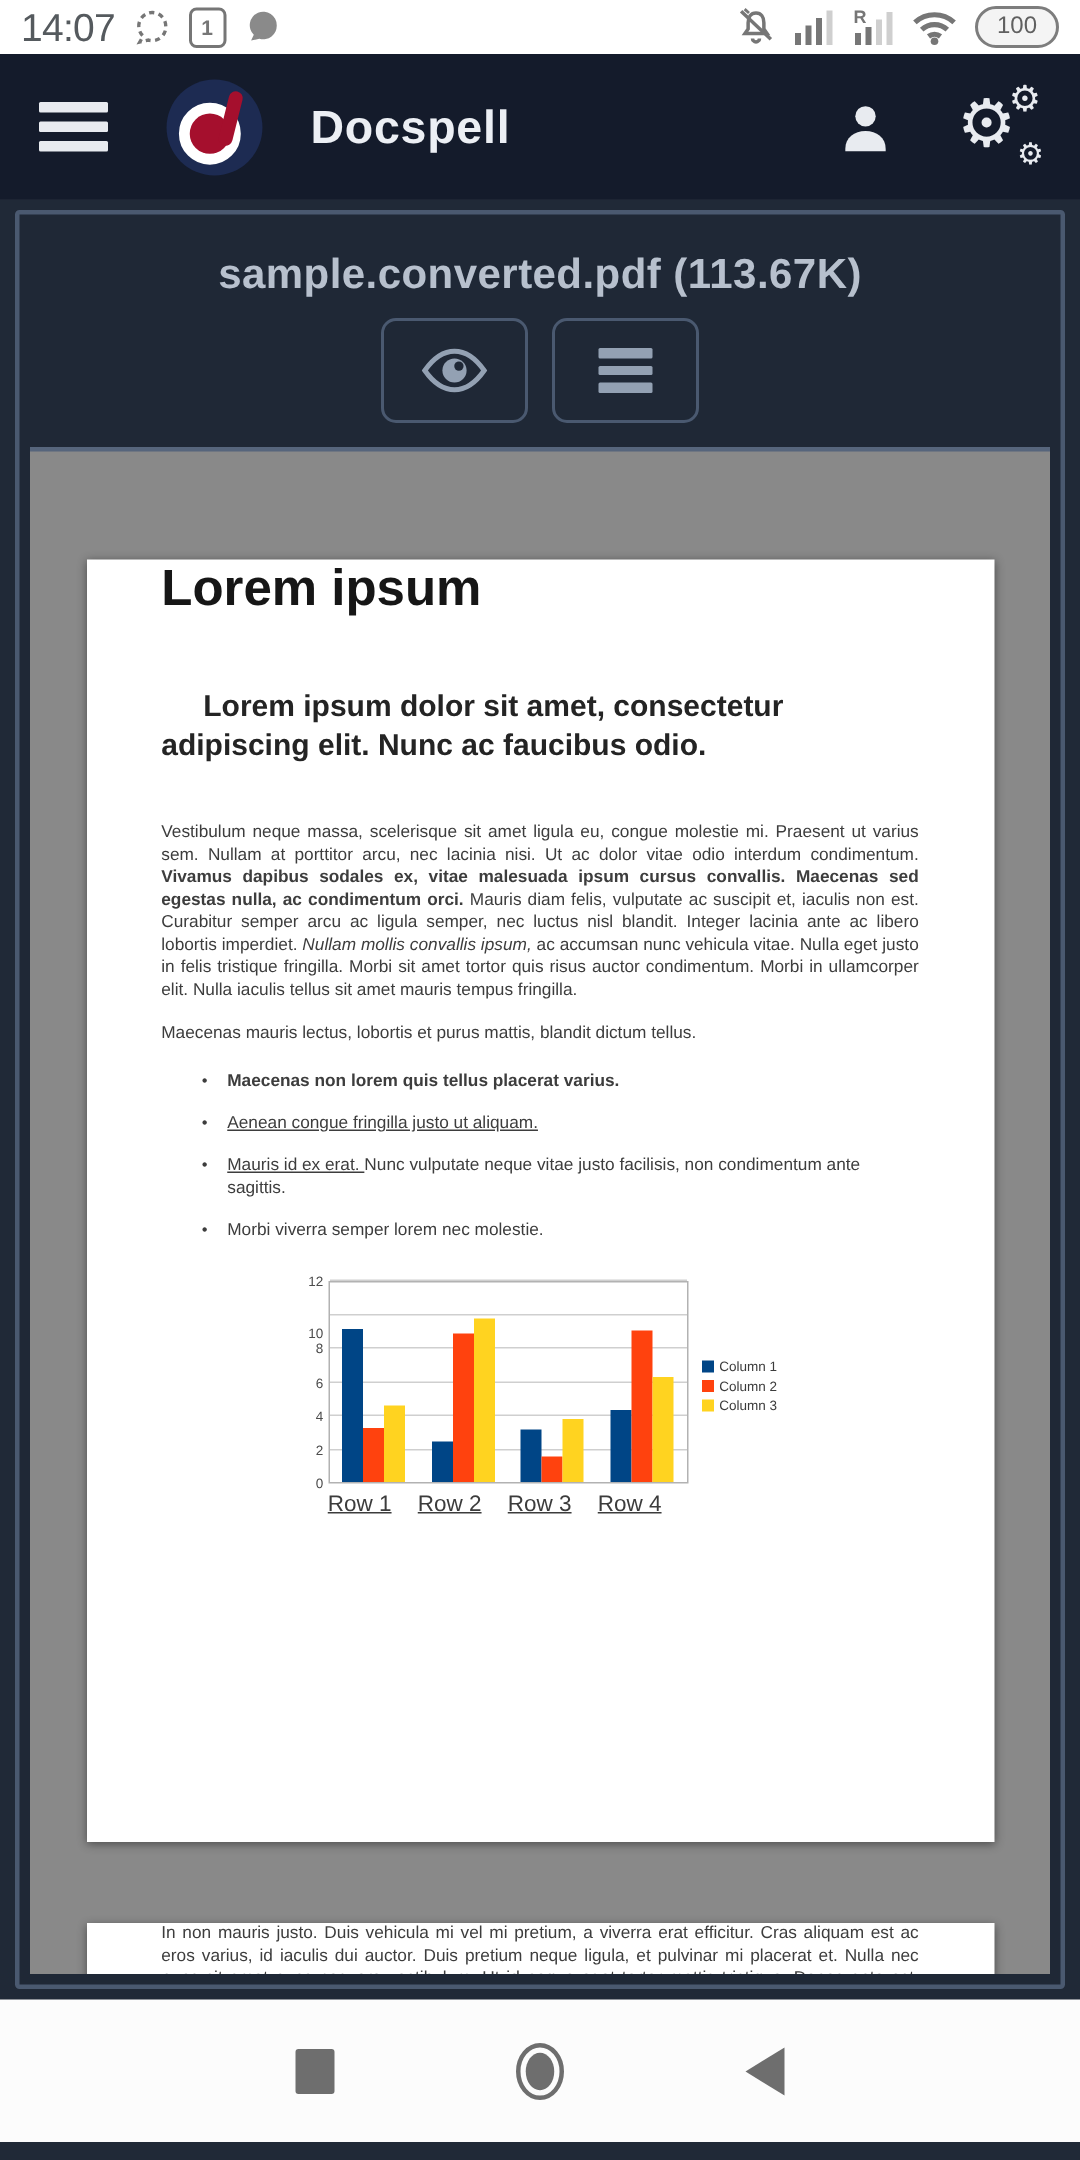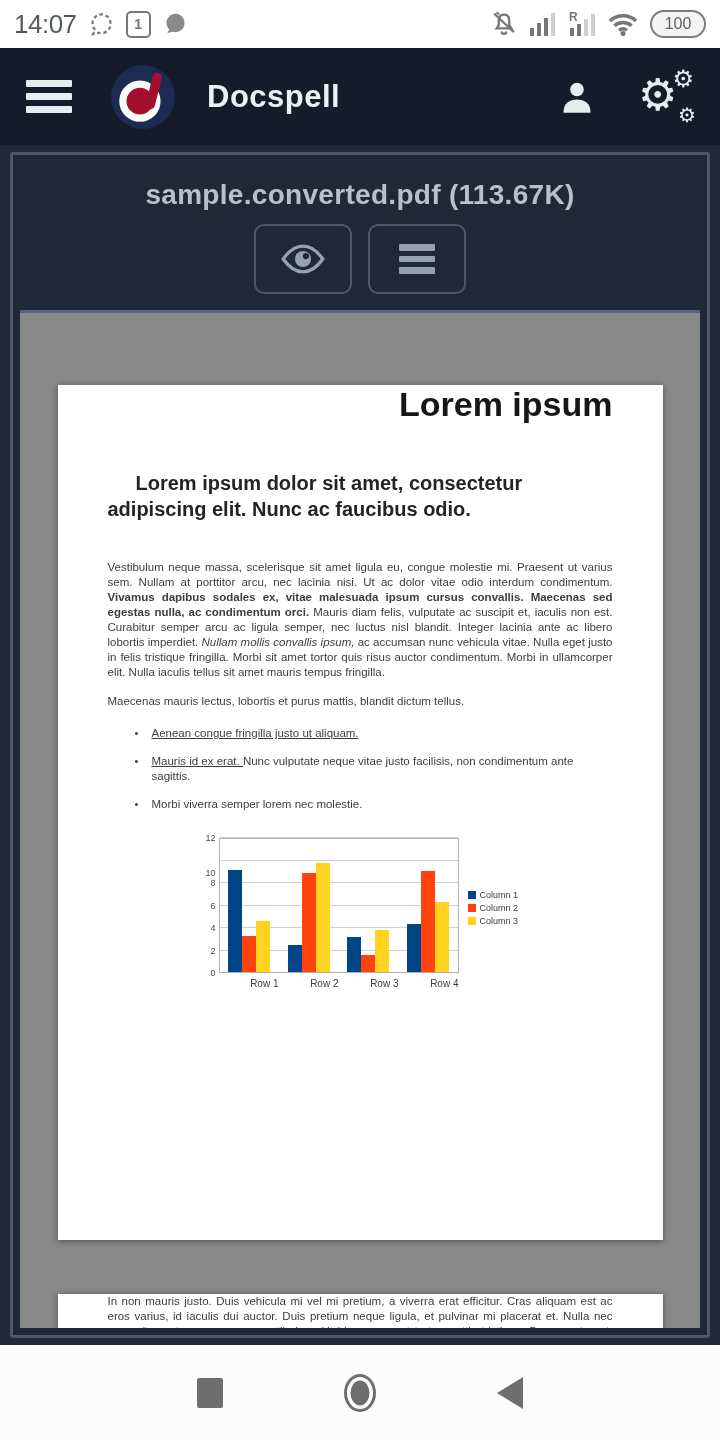--- a/index.html
+++ b/index.html
@@ -1,21 +1,21 @@
 <!DOCTYPE html>
 <html><head>
 <meta charset="utf-8">
 <style>
   * { margin:0; padding:0; box-sizing:border-box; }
   html,body { width:720px; }
   body { font-family:"Liberation Sans", sans-serif; background:#000; }
   .screen { position:relative; width:720px; height:1440px; background:#202937; overflow:hidden; }
 
   
-  .status-bar { height:48px; background:#ffffff; display:flex; align-items:center; justify-content:space-between; padding:0 14px;gap:44px; }
+  .status-bar { height:36px; background:#ffffff; display:flex; align-items:center; justify-content:space-between; padding:0 14px;gap:44px; }
   .sb-left, .sb-right { display:flex; align-items:center; gap:11px; }
   .sb-time { font-size:26px; color:#555a5e; letter-spacing:-0.5px; }
   .cal-icon { width:25px; height:27px; border:2.5px solid #767676; border-radius:5px; display:flex; align-items:center; justify-content:center; font-size:14px; font-weight:bold; color:#767676; }
   .battery-pill { min-width:56px; height:28px; border:2.5px solid #7d7d7d; border-radius:14px; background:#f4f4f4; display:flex; align-items:center; justify-content:center; font-size:16px; color:#606060; padding:0 7px; }
 
   
   .app-bar { height:97px; background:#141b2b; display:flex; align-items:center; padding:0 26px; }
   .hamburger { width:46px; display:flex; flex-direction:column; gap:6px; cursor:pointer; }
   .hamburger span { display:block; height:7px; background:#e8ebf0; border-radius:1px; }
   .logo { width:66px; height:66px; margin-left:38px; }
@@ -34,41 +34,41 @@
   .panel-btn { width:98px; height:70px; background:transparent; border:2.5px solid #4a5970; border-radius:10px; display:flex; align-items:center; justify-content:center; cursor:pointer; }
   .menu-bars { display:flex; flex-direction:column; gap:5px; }
   .menu-bars span { width:36px; height:6.5px; background:#93a1b3; border-radius:1px; }
 
   
   .pdf-viewer { flex:1; margin:16px 7px 7px; background:#898989; border-top:3px solid #56657c; overflow:hidden; }
   .page { width:605px; margin:0 auto; background:#ffffff; box-shadow:0 1px 6px rgba(0,0,0,0.45); }
   .page1 { height:855px; padding:0 50px; }
   .page2 { height:320px; margin-top:16px; padding:0 50px; }
 
-  .doc-h1 { margin-top:72px; text-align:right; font-size:34px; font-weight:bold; color:#161616; }
+  .doc-h1 { margin-top:72px; text-align:left; font-size:34px; font-weight:bold; color:#161616; }
   .doc-h2 { margin-top:46px; font-size:20px; font-weight:bold; line-height:26px; color:#242424; text-indent:28px; }
   .body-text { font-size:11.5px; line-height:15px; text-align:justify; color:#3d3d3d; }
   .para1 { margin-top:38px; }
   .para2 { margin-top:14px; }
   .doc-list { margin-top:17px; list-style:none; padding-left:44px; }
   .doc-list li { position:relative; margin-bottom:13px; font-size:11.5px; line-height:15px; color:#3d3d3d; }
   .doc-list li::before { content:"•"; position:absolute; left:-17px; top:0; font-size:11px; color:#3d3d3d; }
 
   
   .chart { margin:26px 0 0 93px; display:flex; align-items:flex-start; }
   .yaxis { position:relative; width:18px; height:135px; }
   .yaxis span { position:absolute; right:3px; font-size:9px; color:#4c4c4c; transform:translateY(5px); }
   .plot-wrap { display:flex; flex-direction:column; }
   .plot { position:relative; width:240px; height:135px; border:1px solid #b2b2b2; background:#fff; }
   .gridline { position:absolute; left:0; right:0; height:1px; background:#cfcfcf; }
   .bargroups { position:absolute; left:0; right:0; top:0; bottom:0; display:flex; }
   .bargroup { flex:1; display:flex; align-items:flex-end; justify-content:center; }
   .bar { width:14px; }
   .xlabels { display:flex; width:240px; margin-top:5px; }
-  .xlabels span { flex:1; text-align:right; font-size:10px; color:#3c3c3c; }
+  .xlabels span { flex:1; text-align:left; font-size:15px; color:#3c3c3c;text-decoration:underline; }
   .legend { margin-left:9px; margin-top:52px; display:flex; flex-direction:column; gap:3px; }
   .legend-item { display:flex; align-items:center; gap:4px; }
   .legend-swatch { width:8px; height:8px; }
   .legend-label { font-size:9px; color:#3c3c3c; }
 
   .page2 .body-text { margin-top:54px; }
 
   
   .nav-bar { height:95px; background:#fcfcfc; display:flex; align-items:center; justify-content:center; gap:120px; }
   .nav-square { width:26px; height:30px; background:#6e6e6e; border-radius:2px; cursor:pointer; }
@@ -186,20 +186,21 @@
         </button>
       </div>
 
       <div class="pdf-viewer">
         <div class="page page1">
           <h2 class="doc-h1">Lorem ipsum</h2>
           <h3 class="doc-h2">Lorem ipsum dolor sit amet, consectetur adipiscing elit. Nunc ac faucibus odio.</h3>
           <p class="body-text para1" id="para1"><span>Vestibulum neque massa, scelerisque sit amet ligula eu, congue molestie mi. Praesent ut varius sem. Nullam at porttitor arcu, nec lacinia nisi. Ut ac dolor vitae odio interdum condimentum. </span><span style="font-weight: bold;">Vivamus dapibus sodales ex, vitae malesuada ipsum cursus convallis. Maecenas sed egestas nulla, ac condimentum orci.</span><span> Mauris diam felis, vulputate ac suscipit et, iaculis non est. Curabitur semper arcu ac ligula semper, nec luctus nisl blandit. Integer lacinia ante ac libero lobortis imperdiet. </span><span style="font-style: italic;">Nullam mollis convallis ipsum,</span><span> ac accumsan nunc vehicula vitae. Nulla eget justo in felis tristique fringilla. Morbi sit amet tortor quis risus auctor condimentum. Morbi in ullamcorper elit. Nulla iaculis tellus sit amet mauris tempus fringilla.</span></p>
           <p class="body-text para2">Maecenas mauris lectus, lobortis et purus mattis, blandit dictum tellus.</p>
           <ul class="doc-list" id="bullets">
+              <li><span style="font-weight: bold;">Maecenas non lorem quis tellus placerat varius.</span></li>
               <li><span style="text-decoration: underline;">Aenean congue fringilla justo ut aliquam. </span></li>
               <li><span style="text-decoration: underline;">Mauris id ex erat. </span><span>Nunc vulputate neque vitae justo facilisis, non condimentum ante sagittis.</span></li>
               <li><span>Morbi viverra semper lorem nec molestie.</span></li>
             </ul>
 
           <div class="chart" id="chart">
             <div class="yaxis" id="yaxis">
                 <span style="bottom: 0px;">0</span>
                 <span style="bottom: 22.5px;">2</span>
                 <span style="bottom: 45px;">4</span>

